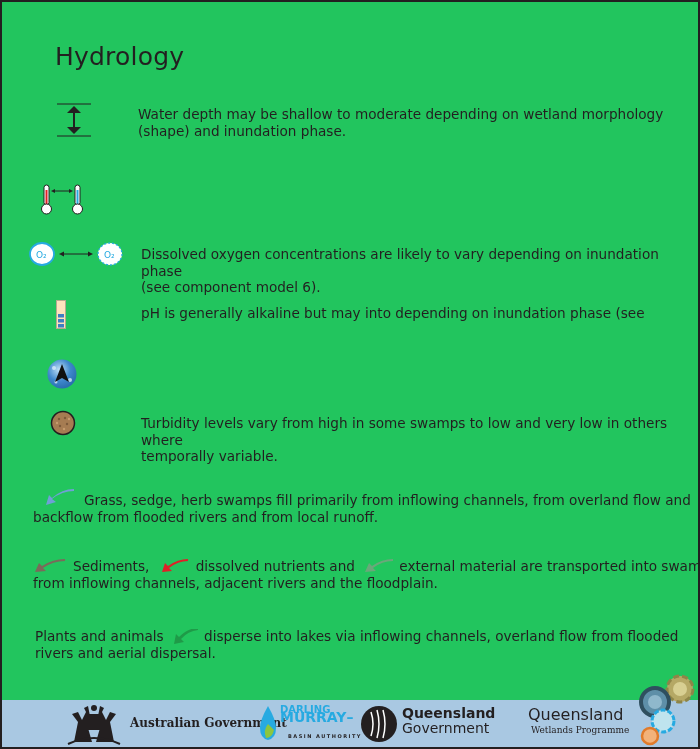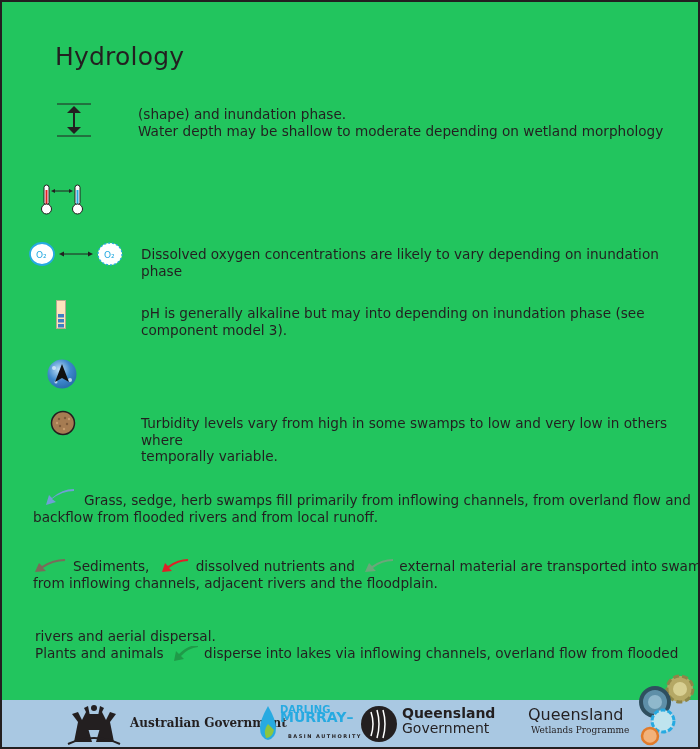--- a/index.html
+++ b/index.html
@@ -19,22 +19,22 @@
   <div class="title">Hydrology</div>
 
   <svg class="icon" style="left:54px;top:101px" width="36" height="34">
     <line x1="1" y1="1" x2="35" y2="1" stroke="#231f20" stroke-width="1"></line>
     <line x1="1" y1="33" x2="35" y2="33" stroke="#231f20" stroke-width="1"></line>
     <line x1="18" y1="6" x2="18" y2="28" stroke="#231f20" stroke-width="2"></line>
     <polygon points="11,10 18,3 25,10" fill="#231f20"></polygon>
     <polygon points="11,24 18,31 25,24" fill="#231f20"></polygon>
   </svg>
   <div class="row" style="left:136px;top:104px">
+    <div>Water depth may be shallow to moderate depending on wetland morphology</div>
     <div>(shape) and inundation phase.</div>
-    <div>Water depth may be shallow to moderate depending on wetland morphology</div>
   </div>
 
   <svg class="icon" style="left:36px;top:182px" width="50" height="32">
     <rect x="6" y="1" width="5" height="20" rx="2.5" fill="#fff" stroke="#231f20" stroke-width="1"></rect>
     <line x1="8.5" y1="6" x2="8.5" y2="24" stroke="#e02027" stroke-width="2"></line>
     <circle cx="8.5" cy="25" r="5" fill="#fff" stroke="#231f20" stroke-width="1"></circle>
     <rect x="37" y="1" width="5" height="20" rx="2.5" fill="#fff" stroke="#231f20" stroke-width="1"></rect>
     <line x1="39.5" y1="6" x2="39.5" y2="24" stroke="#27aae1" stroke-width="2"></line>
     <circle cx="39.5" cy="25" r="5" fill="#fff" stroke="#231f20" stroke-width="1"></circle>
     <line x1="15" y1="7" x2="33" y2="7" stroke="#231f20" stroke-width="1"></line>
@@ -48,31 +48,31 @@
     <ellipse cx="14" cy="13" rx="12" ry="11" fill="#fff" stroke="#27aae1" stroke-width="1.8"></ellipse>
     <text x="8" y="17" font-size="9" font-family="DejaVu Sans, sans-serif" fill="#27aae1">O₂</text>
     <ellipse cx="82" cy="13" rx="12" ry="11" fill="#fff" stroke="#27aae1" stroke-width="1.3" stroke-dasharray="2,2"></ellipse>
     <text x="76" y="17" font-size="9" font-family="DejaVu Sans, sans-serif" fill="#27aae1">O₂</text>
     <line x1="34" y1="13" x2="62" y2="13" stroke="#231f20" stroke-width="1"></line>
     <polygon points="31,13 36,10.5 36,15.5" fill="#231f20"></polygon>
     <polygon points="65,13 60,10.5 60,15.5" fill="#231f20"></polygon>
   </svg>
   <div class="row" style="left:139px;top:244px">
     <div>Dissolved oxygen concentrations are likely to vary depending on inundation phase</div>
+    <div>(see component model 6).</div>
   </div>
 
   <svg class="icon" style="left:54px;top:298px" width="11" height="30">
     <rect x="0.5" y="0.5" width="9" height="28" fill="#fde3bd" stroke="#b8a890" stroke-width="1"></rect>
     <rect x="2" y="14" width="6" height="3.5" fill="#3f7fc4"></rect>
     <rect x="2" y="19" width="6" height="3.5" fill="#3f7fc4"></rect>
     <rect x="2" y="24" width="6" height="3.5" fill="#3f7fc4"></rect>
   </svg>
   <div class="row" style="left:139px;top:303px">
     <div>pH is  generally alkaline but may into depending on inundation phase (see</div>
-    <div>component model 3).</div>
   </div>
 
   <svg class="icon" style="left:44px;top:356px" width="32" height="32">
     <defs>
       <radialGradient id="sg" cx="40%" cy="35%" r="65%">
         <stop offset="0%" stop-color="#bfe0f7"></stop>
         <stop offset="60%" stop-color="#3f88cc"></stop>
         <stop offset="100%" stop-color="#2a6fb0"></stop>
       </radialGradient>
     </defs>
@@ -115,27 +115,27 @@
         <path d="M28,2 Q18,2 9,9 L12,12 L2,13 L5,4 L8,7 Q18,0 28,0 Z" fill="#e02027"></path>
       </svg><span>dissolved nutrients and</span>
       <svg width="32" height="14" style="vertical-align:-2px;margin:0 4px">
         <path d="M30,2 Q19,2 10,9 L13,12 L2,13 L6,4 L9,7 Q19,0 30,0 Z" fill="#6aa87a"></path>
       </svg><span>external material are transported into swamps</span>
     </div>
     <div>from inflowing channels, adjacent rivers and the floodplain.</div>
   </div>
 
   <div class="row" style="left:33px;top:626px;white-space:nowrap">
-    <div>rivers and aerial dispersal.</div>
     <div>
       <span>Plants and animals</span>
       <svg width="28" height="16" style="vertical-align:-4px;margin:0 4px">
         <path d="M26,1 Q16,2 9,10 L12,13 L2,15 L4,5 L7,8 Q16,-1 26,-1 Z" fill="#1f9a48"></path>
       </svg><span>disperse into lakes via inflowing channels, overland flow from flooded</span>
     </div>
+    <div>rivers and aerial dispersal.</div>
   </div>
 
   <div class="footer">
     <svg class="icon" style="left:62px;top:2px" width="60" height="44">
       <path d="M10,40 L14,20 L8,12 L14,10 L18,18 L22,10 L20,6 L24,4 L26,14 L24,26 L28,40 Z" fill="#231f20"></path>
       <path d="M50,40 L46,20 L52,12 L46,10 L42,18 L38,10 L40,6 L36,4 L34,14 L36,26 L32,40 Z" fill="#231f20"></path>
       <rect x="24" y="12" width="12" height="16" fill="#231f20"></rect>
       <circle cx="30" cy="6" r="3" fill="#231f20"></circle>
       <path d="M4,42 Q30,30 56,42" stroke="#231f20" stroke-width="2" fill="none"></path>
     </svg>

